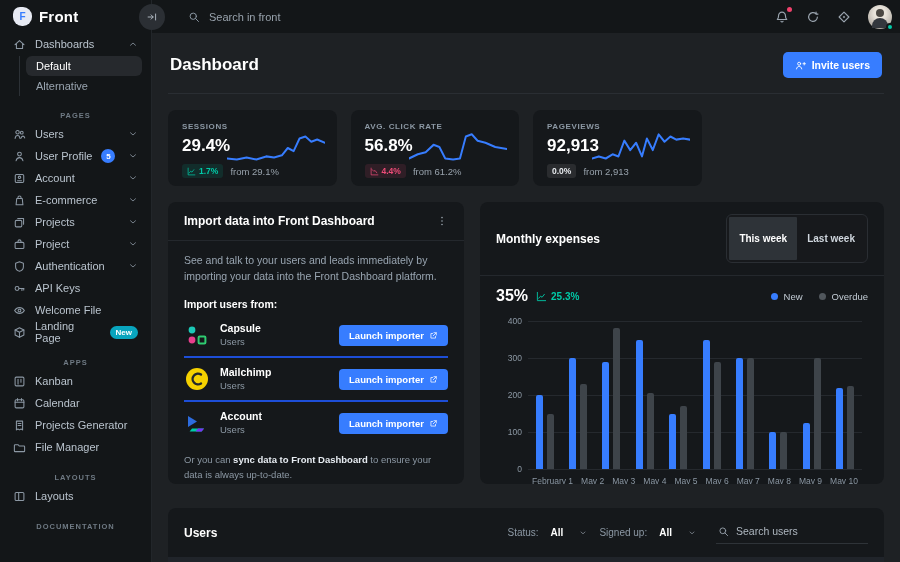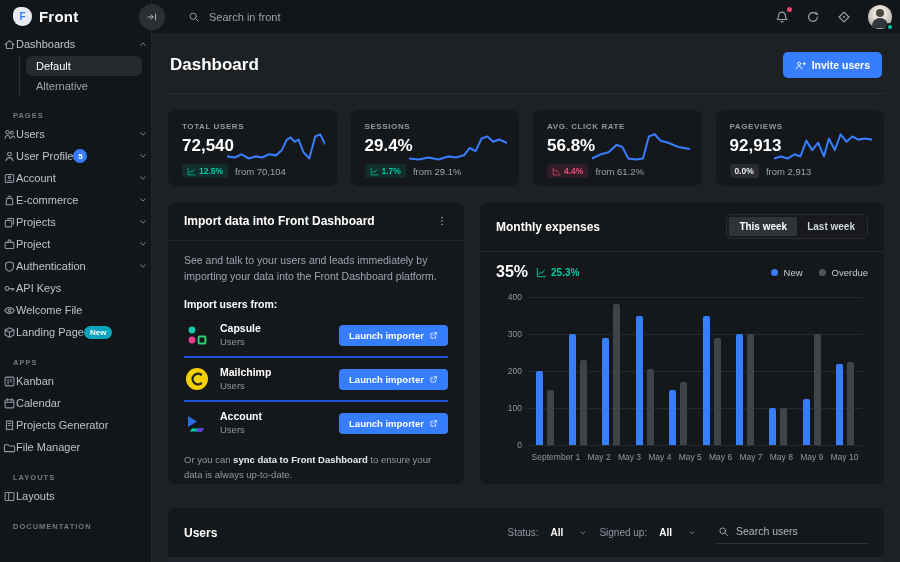--- a/index.html
+++ b/index.html
@@ -11,27 +11,27 @@
   body{width:900px;height:562px;overflow:hidden;background:var(--bg-main);
        font-family:"Liberation Sans",sans-serif;color:#fff;font-size:11px;}
   .app{display:grid;grid-template-columns:152px 1fr;grid-template-rows:33px 1fr;width:900px;height:562px;}
 
   
   .sidebar{grid-row:1/3;background:var(--bg-dark);border-right:1px solid #22262a;overflow:hidden;}
   .logo{display:flex;align-items:center;gap:7px;height:33px;padding:0 13px;cursor:pointer;}
   .logo-mark{width:19px;height:19px;border-radius:7px 9px 9px 9px;background:#e7eaf3;color:var(--primary);
              font-weight:800;font-size:10px;display:grid;place-items:center;}
   .logo-text{font-size:15px;font-weight:800;letter-spacing:.2px;}
-  .side-item{display:flex;align-items:center;padding:4px 3px;color:#bac4ce;cursor:pointer;height:22px;}
+  .side-item{display:flex;align-items:center;gap:9px;padding:4px 13px;color:#bac4ce;cursor:pointer;height:22px;}
   .side-item .icon{width:13px;height:13px;color:#8c98a4;flex:none;}
   .side-item .chev{margin-left:auto;width:10px;height:10px;color:#8c98a4;}
   .submenu{margin:1px 0 3px 19px;border-left:1px solid #2c3136;padding-left:6px;}
   .submenu-item{display:block;padding:4px 10px;border-radius:6px;color:#9aa5b0;width:116px;cursor:pointer;}
   .submenu-item.active{background:#26292d;color:#fff;}
-  .side-heading{margin:15px 13px 3px;font-size:7.5px;font-weight:700;letter-spacing:1px;color:#6f7a84;}
+  .side-heading{margin:15px 13px 3px;font-size:7.5px;font-weight:700;letter-spacing:1px;color:#6f7a84;text-align:center;}
   .pill-badge{font-size:8px;font-weight:700;padding:2px 6px;border-radius:8px;background:var(--info);color:#fff;}
   .num-badge{width:14px;height:14px;border-radius:50%;background:var(--primary);color:#fff;font-size:8px;
              font-weight:700;display:grid;place-items:center;}
 
   
   .topbar{background:var(--bg-dark);display:flex;align-items:center;padding-right:8px;}
   .collapse-btn{width:26px;height:26px;border-radius:50%;background:#2b2f34;margin-left:-13px;flex:none;
                 display:grid;place-items:center;color:#aeb6bf;cursor:pointer;}
   .collapse-btn .icon{width:12px;height:12px;}
   .tb-search{display:flex;align-items:center;gap:9px;margin-left:23px;color:var(--muted);flex:1;}
@@ -92,21 +92,21 @@
   .source-type{font-size:9.5px;color:#8c98a4;line-height:1.3;}
   .btn-launch{margin-left:auto;display:inline-flex;align-items:center;gap:5px;background:var(--primary);color:#fff;
               border:none;font-size:9.5px;font-weight:600;padding:5px 10px;border-radius:4px;cursor:pointer;
               font-family:"Liberation Sans",sans-serif;}
   .btn-launch .icon{width:9px;height:9px;}
   .import-foot{font-size:9.5px;color:#8c98a4;margin-top:9px;line-height:1.55;}
   .import-foot b{color:#e7ecf2;}
 
   
   .seg{display:flex;background:#17191c;border:1px solid #2a2e33;border-radius:6px;padding:2px;font-size:10px;}
-  .seg-btn{padding:4px 10px;border-radius:1px;color:#cfd6dd;cursor:pointer;font-weight:600;}
+  .seg-btn{padding:16px 10px;border-radius:1px;color:#cfd6dd;cursor:pointer;font-weight:600;}
   .seg-btn.active{background:#2e3338;color:#fff;}
   .exp-body{padding:11px 16px 8px;}
   .exp-statrow{display:flex;align-items:center;gap:8px;}
   .exp-percent{font-size:16px;font-weight:700;}
   .exp-delta{display:inline-flex;align-items:center;gap:4px;color:var(--success);font-size:10px;font-weight:700;}
   .exp-delta .icon{width:11px;height:11px;}
   .legend{margin-left:auto;display:flex;gap:16px;font-size:9.5px;color:#c3ccd5;}
   .legend-item{display:flex;align-items:center;gap:6px;cursor:pointer;}
   .legend-dot{width:7px;height:7px;border-radius:50%;}
   .chart{margin:16px 6px 0 32px;position:relative;height:148px;}
@@ -401,36 +401,20 @@
               <circle cx="6" cy="5.4" r="2.2"></circle>
               <path d="M2.2 13c.4-2.5 1.9-3.7 3.8-3.7s3.4 1.2 3.8 3.7M11.6 5.4h3.6M13.4 3.6v3.6"></path>
             </svg>
           </span>
         <span>Invite users</span>
       </button>
     </div>
 
     <div class="stats" id="stats-row">
         <div class="stat-card">
-          <div class="stat-label">TOTAL USERS</div>
-          <div class="stat-value">72,540</div>
-          <div class="stat-foot">
-            <span class="badge success"><span class="icon">
-                <svg viewBox="0 0 16 16">
-                  <path d="M2 2v12h12"></path>
-                  <path d="M3.8 10.6 6.8 7.4l2 1.8 3.4-4.4"></path>
-                </svg>
-              </span>12.5%</span>
-            <span>from 70,104</span>
-          </div>
-          <svg class="sparkline" viewBox="0 0 100 40" preserveAspectRatio="none">
-            <polyline points="0,28 8,29 15,26 22,30 29,28 36,29 43,26 50,27 56,22 61,12 65,10 69,14 73,12 78,24 84,30 90,9 95,7 100,16"></polyline>
-          </svg>
-        </div>
-        <div class="stat-card">
           <div class="stat-label">SESSIONS</div>
           <div class="stat-value">29.4%</div>
           <div class="stat-foot">
             <span class="badge success"><span class="icon">
                 <svg viewBox="0 0 16 16">
                   <path d="M2 2v12h12"></path>
                   <path d="M3.8 10.6 6.8 7.4l2 1.8 3.4-4.4"></path>
                 </svg>
               </span>1.7%</span>
             <span>from 29.1%</span>
@@ -625,21 +609,21 @@
                   <div class="bar" style="height: 31.25%; background: rgb(55, 125, 255);"></div>
                   <div class="bar" style="height: 75%; background: rgb(62, 68, 74);"></div>
                 </div>
                 <div class="bar-group">
                   <div class="bar" style="height: 55%; background: rgb(55, 125, 255);"></div>
                   <div class="bar" style="height: 56.25%; background: rgb(62, 68, 74);"></div>
                 </div>
               </div>
             </div>
           <div class="xlabels" id="chart-xlabels">
-              <span>September 1</span>
+              <span>February 1</span>
               <span>May 2</span>
               <span>May 3</span>
               <span>May 4</span>
               <span>May 5</span>
               <span>May 6</span>
               <span>May 7</span>
               <span>May 8</span>
               <span>May 9</span>
               <span>May 10</span>
             </div>

